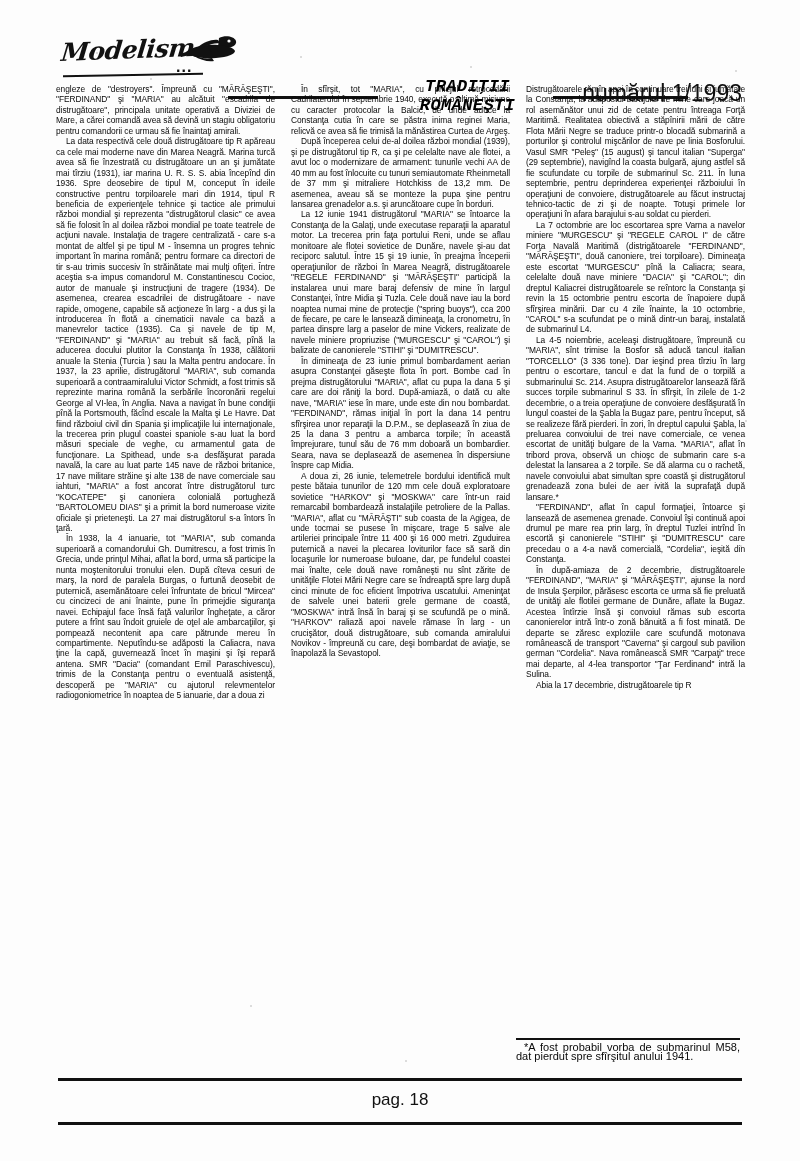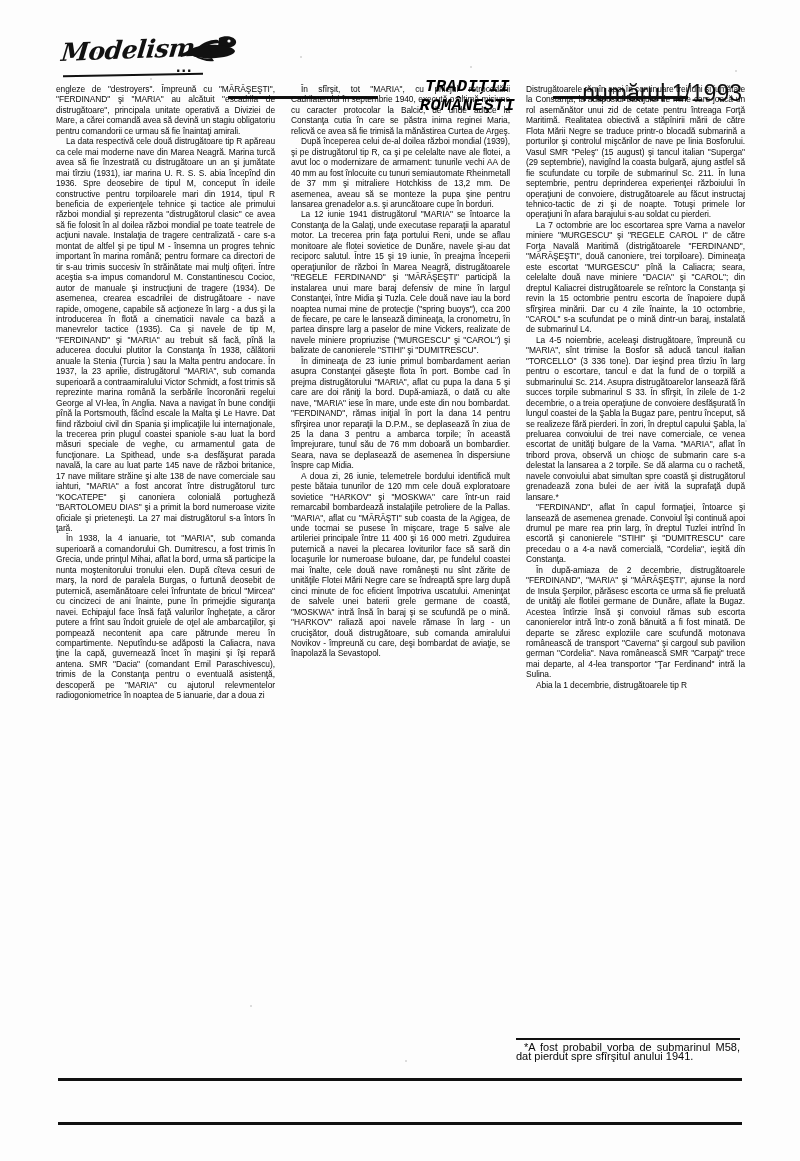--- a/index.html
+++ b/index.html
@@ -249,30 +249,31 @@
         <p>La 12 iunie 1941 distrugătorul "MARIA" se întoarce la Constanţa de la Galaţi, unde executase reparaţii la aparatul motor. La trecerea prin faţa portului Reni, unde se aflau monitoare ale flotei sovietice de Dunăre, navele şi-au dat reciporc salutul. Între 15 şi 19 iunie, în preajma începerii operaţiunilor de război în Marea Neagră, distrugătoarele "REGELE FERDINAND" şi "MĂRĂŞEŞTI" participă la instalarea unui mare baraj defensiv de mine în largul Constanţei, între Midia şi Tuzla. Cele două nave iau la bord noaptea numai mine de protecţie ("spring buoys"), cca 200 de fiecare, pe care le lansează dimineaţa, la cronometru, în partea dinspre larg a paselor de mine Vickers, realizate de navele miniere propriuzise ("MURGESCU" şi "CAROL") şi balizate de canonierele "STIHI" şi "DUMITRESCU".</p>
         <p>În dimineaţa de 23 iunie primul bombardament aerian asupra Constanţei găseşte flota în port. Bombe cad în prejma distrugătorului "MARIA", aflat cu pupa la dana 5 şi care are doi răniţi la bord. După-amiază, o dată cu alte nave, "MARIA" iese în mare, unde este din nou bombardat. "FERDINAND", rămas iniţial în port la dana 14 pentru sfîrşirea unor reparaţii la D.P.M., se deplasează în ziua de 25 la dana 3 pentru a ambarca torpile; în această împrejurare, tunul său de 76 mm doboară un bombardier. Seara, nava se deplasează de asemenea în dispersiune înspre cap Midia.</p>
         <p>A doua zi, 26 iunie, telemetrele bordului identifică mult peste bătaia tunurilor de 120 mm cele două exploratoare sovietice "HARKOV" şi "MOSKWA" care într-un raid remarcabil bombardează instalaţiile petroliere de la Pallas. "MARIA", aflat cu "MĂRĂŞTI" sub coasta de la Agigea, de unde tocmai se pusese în mişcare, trage 5 salve ale artileriei principale între 11 400 şi 16 000 metri. Zguduirea puternică a navei la plecarea loviturilor face să sară din locaşurile lor numeroase buloane, dar, pe fundelul coastei mai înalte, cele două nave româneşti nu sînt zărite de unităţile Flotei Mării Negre care se îndreaptă spre larg după cinci minute de foc eficient împotriva uscatului. Ameninţat de salvele unei baterii grele germane de coastă, "MOSKWA" intră însă în baraj şi se scufundă pe o mină. "HARKOV" raliază apoi navele rămase în larg - un crucişător, două distrugătoare, sub comanda amiralului Novikov - împreună cu care, deşi bombardat de aviaţie, se înapolază la Sevastopol.</p>
       </div>
     <div class="col">
         <p class="noindent">Distrugătoarele rămîn apoi în continuare trei luni şi jumătate la Constanţa, la adăpostul barajului de mine care joacă un rol asemănător unui zid de cetate pentru întreaga Forţă Maritimă. Realitatea obiectivă a stăpînirii mării de către Flota Mării Negre se traduce printr-o blocadă submarină a porturilor şi controlul mişcărilor de nave pe linia Bosforului. Vasul SMR "Peleş" (15 august) şi tancul italian "Superga" (29 septembrie), navigînd la coasta bulgară, ajung astfel să fie scufundate cu torpile de submarinul Sc. 211. În luna septembrie, pentru deprinderea experienţei războiului în operaţiuni de convoiere, distrugătoarele au făcut instructaj tehnico-tactic de zi şi de noapte. Totuşi primele lor operaţiuni în afara barajului s-au soldat cu pierderi.</p>
         <p>La 7 octombrie are loc escortarea spre Varna a navelor miniere "MURGESCU" şi "REGELE CAROL I" de către Forţa Navală Maritimă (distrigătoarele "FERDINAND", "MĂRĂŞEŞTI", două canoniere, trei torpiloare). Dimineaţa este escortat "MURGESCU" pînă la Caliacra; seara, celelalte două nave miniere "DACIA" şi "CAROL"; din dreptul Kaliacrei distrugătoarele se reîntorc la Constanţa şi revin la 15 octombrie pentru escorta de înapoiere după sfîrşirea minării. Dar cu 4 zile înainte, la 10 octombrie, "CAROL" s-a scufundat pe o mină dintr-un baraj, instalată de submarinul L4.</p>
         <p>La 4-5 noiembrie, aceleaşi distrugătoare, împreună cu "MARIA", sînt trimise la Bosfor să aducă tancul italian "TORCELLO" (3 336 tone). Dar ieşind prea tîrziu în larg pentru o escortare, tancul e dat la fund de o torpilă a submarinului Sc. 214. Asupra distrugătoarelor lansează fără succes torpile submarinul S 33. În sfîrşit, în zilele de 1-2 decembrie, o a treia operaţiune de convoiere desfăşurată în lungul coastei de la Şabla la Bugaz pare, pentru început, să se realizeze fără pierderi. În zori, în dreptul capului Şabla, la preluarea convoiului de trei nave comerciale, ce venea escortat de unităţi bulgare de la Varna. "MARIA", aflat în tribord prova, observă un chioşc de submarin care s-a delestat la lansarea a 2 torpile. Se dă alarma cu o rachetă, navele convoiului abat simultan spre coastă şi distrugătorul grenadează zona bulei de aer ivită la suprafaţă după lansare.*</p>
         <p>"FERDINAND", aflat în capul formaţiei, întoarce şi lansează de asemenea grenade. Convoiul îşi continuă apoi drumul pe mare rea prin larg, în dreptul Tuzlei intrînd în escortă şi canonierele "STIHI" şi "DUMITRESCU" care precedau o a 4-a navă comercială, "Cordelia", ieşită din Constanţa.</p>
         <p>În după-amiaza de 2 decembrie, distrugătoarele "FERDINAND", "MARIA" şi "MĂRĂŞEŞTI", ajunse la nord de Insula Şerpilor, părăsesc escorta ce urma să fie preluată de unităţi ale flotilei germane de Dunăre, aflate la Bugaz. Acestea întîrzie însă şi convoiul rămas sub escorta canonierelor intră într-o zonă bănuită a fi fost minată. De departe se zăresc exploziile care scufundă motonava românească de transport "Caverna" şi cargoul sub pavilion german "Cordelia". Nava românească SMR "Carpaţi" trece mai departe, al 4-lea transportor "Ţar Ferdinand" intră la Sulina.</p>
-        <p>Abia la 1 decembrie, distrugătoarele tip R</p>
+        <p>Abia la 17 decembrie, distrugătoarele tip R</p>
       </div>
   </div>
 
   <div class="footnote-rule"></div>
   <div class="footnote">
     <p>*A fost probabil vorba de submarinul M58, dat pierdut spre sfîrşitul anului 1941.</p>
   </div>
 
   <div class="footer-rule-top"></div>
+  <div class="page-number">pag. 18</div>
   <div class="footer-rule-bottom"></div>
 
   <div class="speckle" style="left:96px;  top:52px;"></div>
   <div class="speckle" style="left:150px; top:78px;"></div>
   <div class="speckle" style="left:300px; top:56px;"></div>
   <div class="speckle" style="left:470px; top:66px;"></div>
   <div class="speckle" style="left:735px; top:70px;"></div>
   <div class="speckle" style="left:745px; top:420px;"></div>
   <div class="speckle" style="left:250px; top:1005px;"></div>
   <div class="speckle" style="left:405px; top:1060px;"></div>

